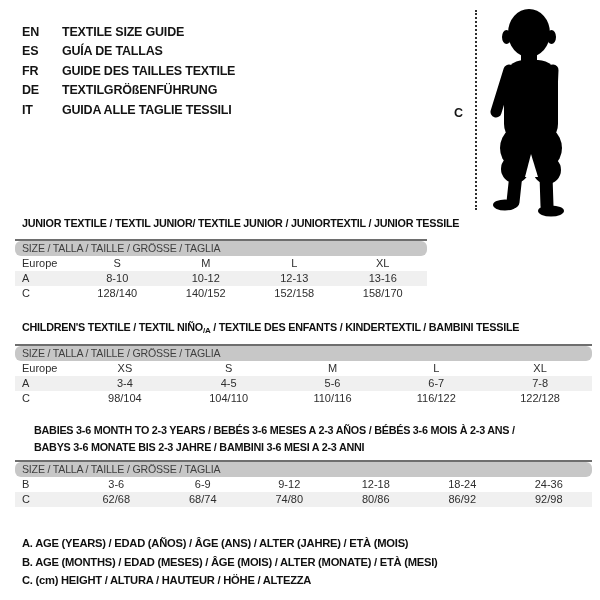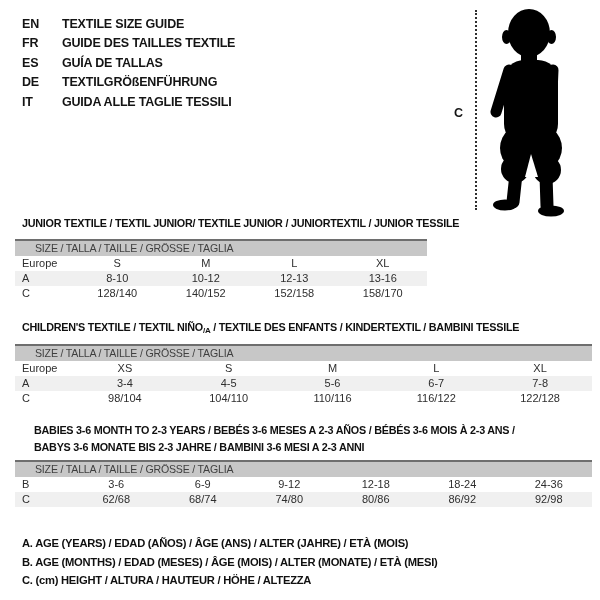--- a/index.html
+++ b/index.html
@@ -4,21 +4,21 @@
 <style>
   html,body { margin:0; padding:0; }
   body {
     width:600px; height:600px; background:#ffffff;
     font-family:"Liberation Sans", sans-serif;
     color:#2b2b2b; position:relative; overflow:hidden;
   }
   .page { position:absolute; left:0; top:0; width:600px; height:600px; }
 
   
-  .lang-block { position:absolute; left:22px; top:15px; }
+  .lang-block { position:absolute; left:22px; top:23px; }
   .lang-row { display:flex; height:19.4px; line-height:19.4px;
     font-weight:bold; font-size:12.5px; letter-spacing:-0.2px; color:#141414; }
   .lang-code { width:40px; }
 
   
   .figure { position:absolute; left:448px; top:6px; width:146px; height:212px; }
   .c-label { position:absolute; left:6px; top:100px; font-weight:bold;
     font-size:12.5px; color:#141414; }
   .dotline { position:absolute; left:27px; top:4px; height:200px; width:0;
     border-left:2px dotted #2e2e2e; }
@@ -26,21 +26,21 @@
 
   
   .section-title { position:absolute; left:22px; font-weight:bold;
     font-size:10.8px; letter-spacing:-0.25px; color:#101010; white-space:nowrap; }
   .section-title .subAB { font-size:8px; vertical-align:-2px; }
   .two-line { line-height:16.5px;margin-left:12px; }
 
   
   .size-table { position:absolute; border-top:2px solid #6e6e6e; }
   .size-bar { background:#c7c7c7; height:15px; line-height:15.5px;
-    padding-left:20px; font-size:10.6px; color:#3f3f3f; letter-spacing:-0.2px; }
+    padding-left:7px; font-size:10.6px; color:#3f3f3f; letter-spacing:-0.2px;border-radius:6px; }
   .trow { display:flex; height:15px; line-height:15.5px; font-size:11px; color:#2e2e2e; }
   .trow.alt { background:#f0f0f0; }
   .tlabel { width:58px; padding-left:7px; box-sizing:border-box; }
   .tcell { flex:1; text-align:center; }
 
   .t1 { left:15px; top:239px; width:412px; }
   .t2 { left:15px; top:344px; width:577px; }
   .t3 { left:15px; top:460px; width:577px; }
 
   .st1 { top:217px;text-align:center; }
@@ -56,26 +56,26 @@
 <body>
 
 <div class="page">
 
   <div class="lang-block">
     <div class="lang-row">
       <span class="lang-code">EN</span>
       <span>TEXTILE SIZE GUIDE</span>
     </div>
     <div class="lang-row">
+      <span class="lang-code">ES</span>
+      <span>GUÍA DE TALLAS</span>
+    </div>
+    <div class="lang-row">
       <span class="lang-code">FR</span>
       <span>GUIDE DES TAILLES TEXTILE</span>
-    </div>
-    <div class="lang-row">
-      <span class="lang-code">ES</span>
-      <span>GUÍA DE TALLAS</span>
     </div>
     <div class="lang-row">
       <span class="lang-code">DE</span>
       <span>TEXTILGRÖßENFÜHRUNG</span>
     </div>
     <div class="lang-row">
       <span class="lang-code">IT</span>
       <span>GUIDA ALLE TAGLIE TESSILI</span>
     </div>
   </div>

